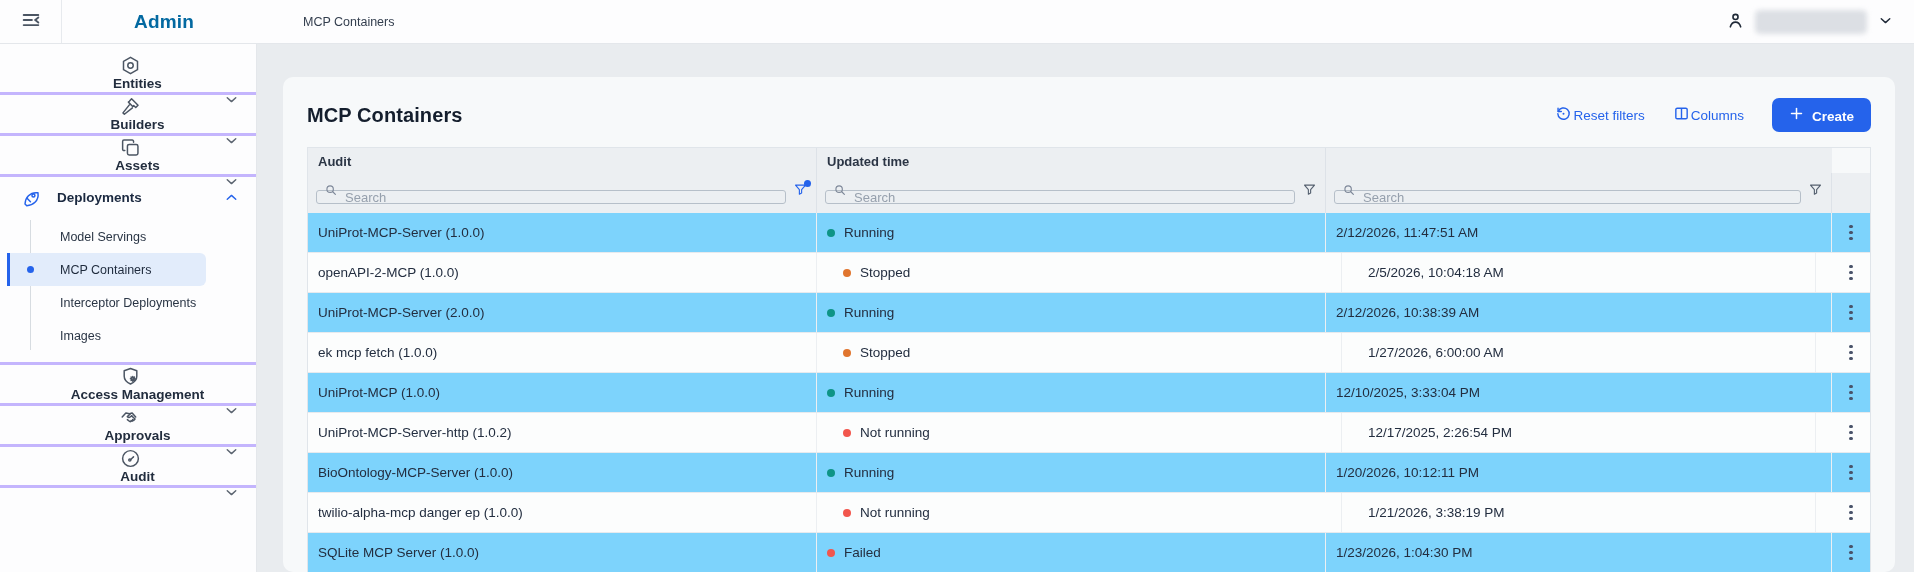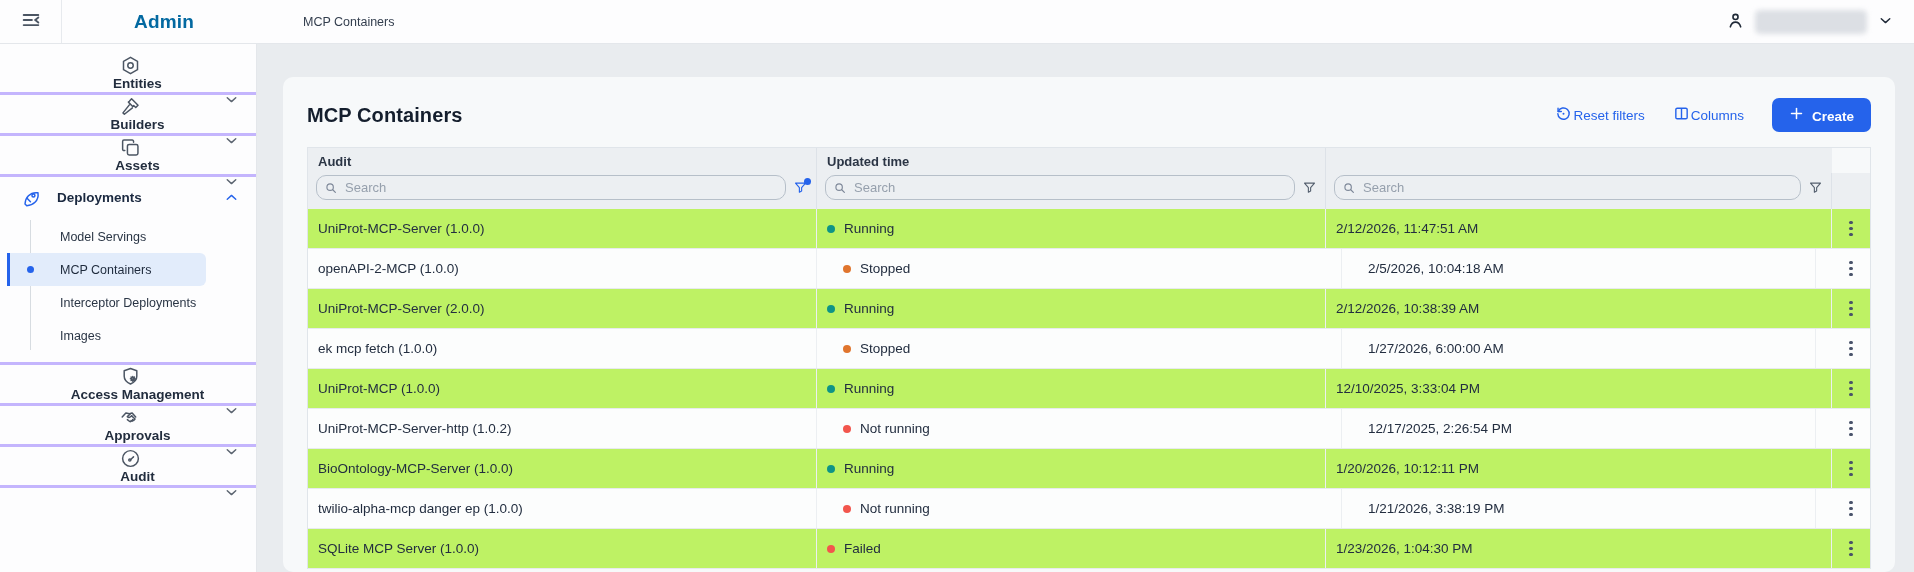--- a/index.html
+++ b/index.html
@@ -90,33 +90,33 @@
     border-right:1px solid #dde2e8;
   }
   .th-label:last-child, .th-search:last-child { border-right:0; }
   .th-search {
     background:#eceff2; padding:2px 8px 9px 8px; display:flex; align-items:center; gap:7px;
     border-right:1px solid #dde2e8;
   }
   .search-box { position:relative; flex:1; display:flex; }
   .search-box .mag { position:absolute; left:8px; top:50%; transform:translateY(-50%); display:flex; color:#7e8899; }
   .search-input {
-    width:100%; height:25px; border:1px solid #b6bfc9; border-radius:10px;
+    width:100%; height:14px; border:1px solid #b6bfc9; border-radius:3px;
     background:transparent; padding:0 8px 0 28px; font-size:13px; color:#232e40;
-    font-family:inherit; outline:none;
+    font-family:inherit; outline:none;margin-top:15px;
   }
   .search-input::placeholder { color:#96a0ad; }
   .funnel { position:relative; background:none; border:0; cursor:pointer; display:flex; color:#55606f; flex:none; }
   .funnel.active { color:#2563eb; }
   .funnel.active::after {
     content:""; position:absolute; top:-2px; right:-3px; width:7px; height:7px;
     border-radius:50%; background:#2563eb;
   }
   .table-row { height:40px; border-bottom:1px solid #e7eaee; cursor:pointer; }
-  .table-row.odd  { background:#bef264; }
+  .table-row.odd  { background:#7dd3fc; }
   .table-row.even { background:#fcfdfd;gap:16px; }
   .cell { display:flex; align-items:center; padding:0 10px; font-size:13.5px; color:#232e40; border-right:1px solid #eceff2; overflow:hidden; white-space:nowrap; }
   .cell:last-child { border-right:0; }
   .status-dot { width:8px; height:8px; border-radius:50%; margin-right:9px; flex:none; }
   .kebab-cell { display:flex; align-items:center; justify-content:center; border-right:0; }
   .kebab { display:flex; flex-direction:column; gap:2.5px; background:none; border:0; cursor:pointer; padding:4px; }
   .kebab i { width:3.5px; height:3.5px; border-radius:50%; background:#49536a; display:block; }
 </style>
 </head>
 <body>

